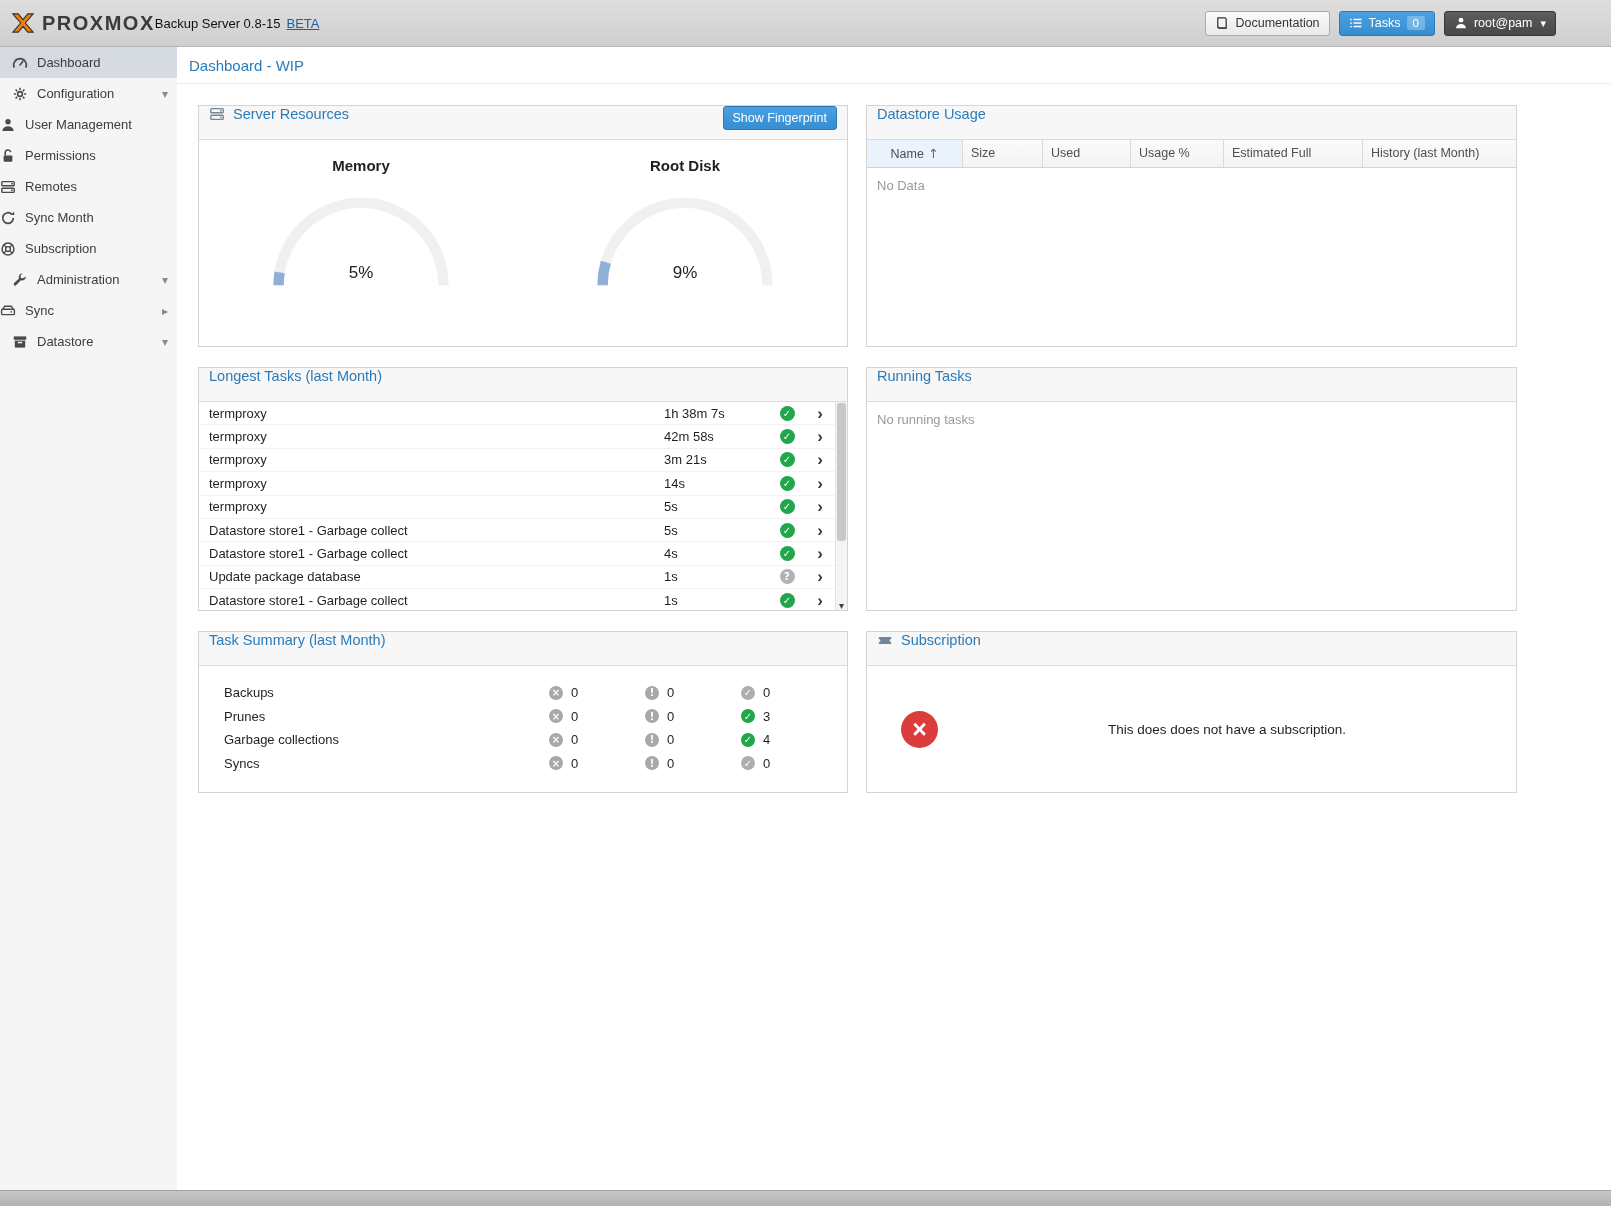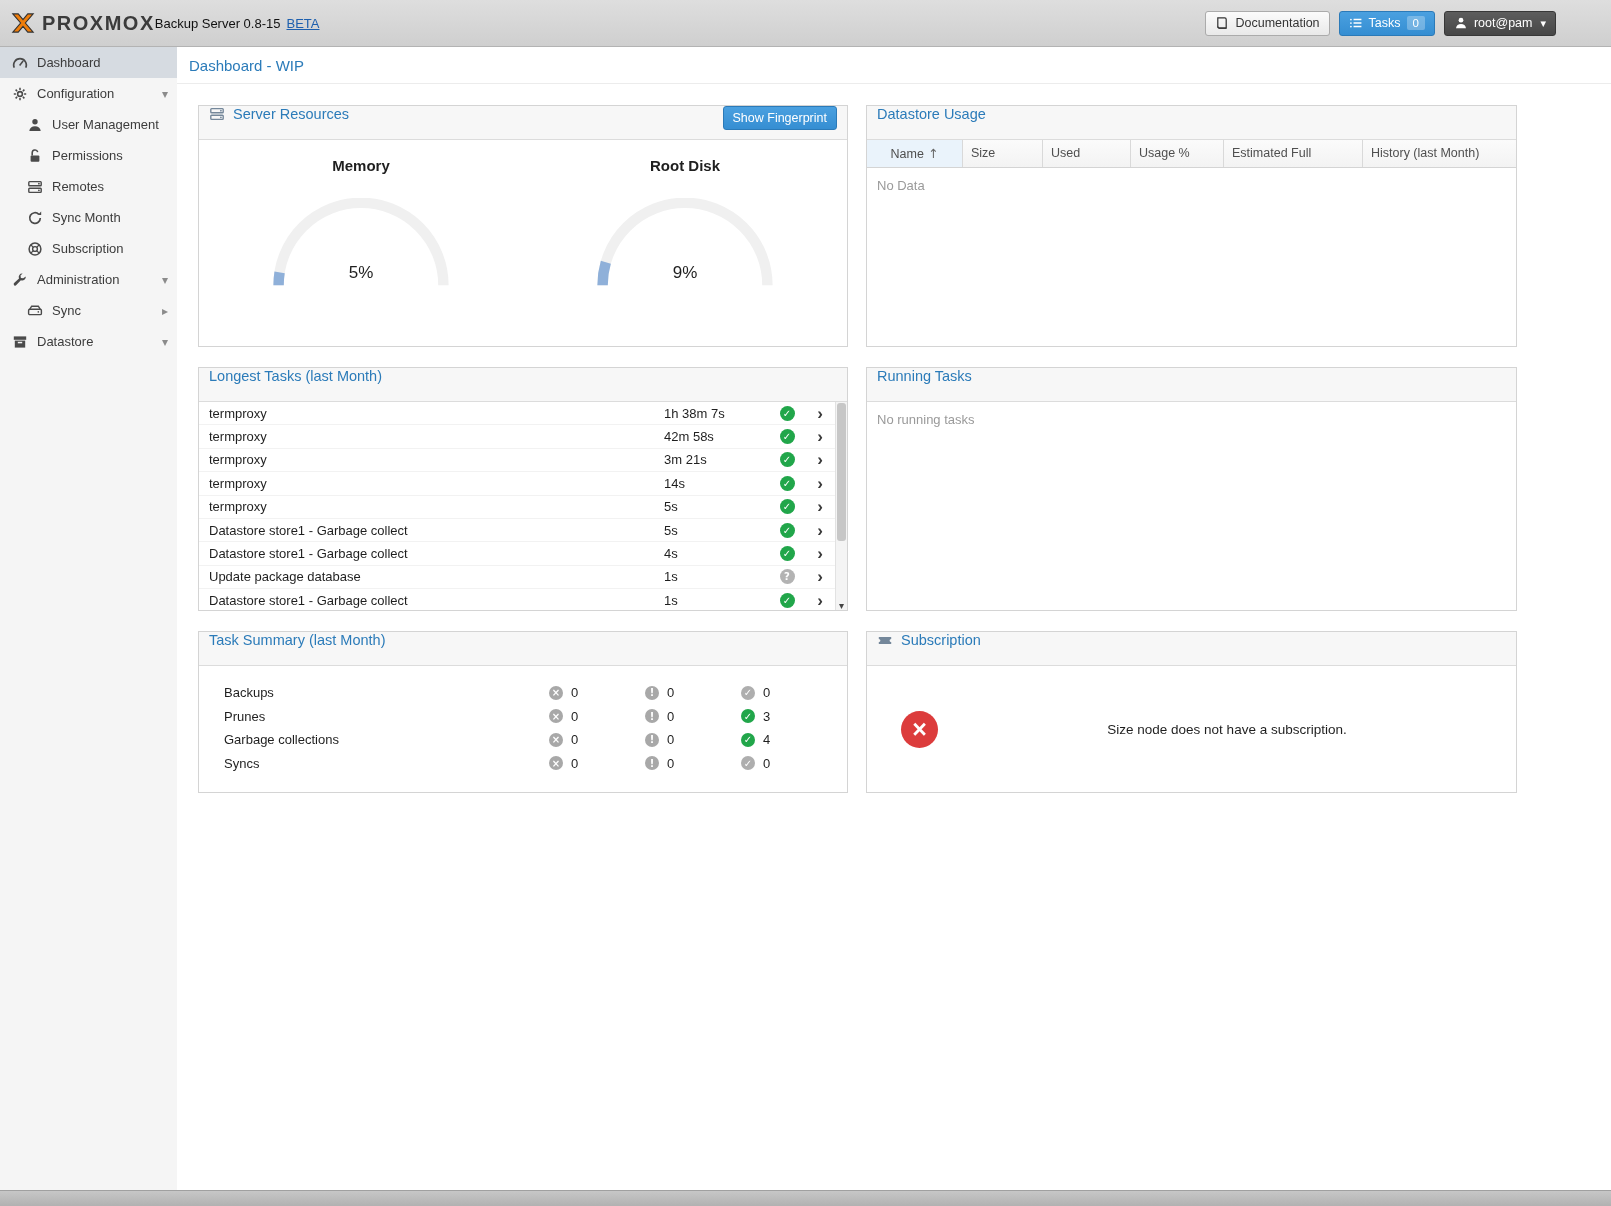--- a/index.html
+++ b/index.html
@@ -33,21 +33,21 @@
   .btn-light { background: linear-gradient(#fbfbfb,#e9e9e9); border-color:#ababab; color:#333; }
   .btn-blue  { background: linear-gradient(#4aa0e0,#358ed2); border-color:#2b7ab8; color:#fff; }
   .btn-dark  { background: linear-gradient(#5d5d5d,#474747); border-color:#383838; color:#fff; }
   .btn .count { background: rgba(255,255,255,.28); padding:1px 6px; border-radius:2px; font-size:11.5px; }
   .btn .caret { font-size:11px; margin-left:2px; font-family:"DejaVu Sans",sans-serif; }
 
   
   .sidebar { position:absolute; top:47px; left:0; bottom:16px; width:177px; background:#f5f5f5; overflow:hidden; }
   .sb-item { display:flex; align-items:center; height:31px; cursor:pointer; color:#3c3c3c; }
   .sb-item.lvl0 { padding-left:12px; }
-  .sb-item.lvl1 { padding-left:27px; }
+  .sb-item.lvl1 { }
   .sb-item.selected { background:#d6dbe1; }
   .sb-icon { display:inline-flex; width:16px; height:16px; margin-right:9px; color:#4a4a4a; flex:none; }
   .sb-icon svg { width:100%; height:100%; }
   .sb-caret { margin-left:auto; margin-right:9px; color:#8b8b8b; font-size:12px; font-family:"DejaVu Sans",sans-serif; }
 
   
   .main { position:absolute; top:47px; left:177px; right:0; bottom:16px; background:#fff; overflow:hidden; }
   .page-title { height:37px; display:flex; align-items:center; padding-left:12px; color:#2b7bb9; font-size:15px; border-bottom:1px solid #ececec; }
   .content-grid { padding: 21px 0 0 21px; display:grid; grid-template-columns: 650px 651px; gap: 20px 18px; align-items:start; }
 
@@ -491,21 +491,21 @@
         <div class="panel-hd">
           <span class="hd-icon">
               <svg viewBox="0 0 16 16">
                 <path d="M1.8 5h12.4v1.9a1.6 1.6 0 0 0 0 3.2V12H1.8v-1.9a1.6 1.6 0 0 0 0-3.2z" fill="currentColor"></path>
               </svg>
             </span>
           <span class="panel-title">Subscription</span>
         </div>
         <div class="sub-body">
           <span class="sub-x">×</span>
-          <div class="sub-msg">Size node does not have a subscription.</div>
+          <div class="sub-msg">This does does not have a subscription.</div>
         </div>
       </section>
 
     </div>
   </main>
 
   <footer class="statusbar"></footer>
 </div>
 
 </body></html>

